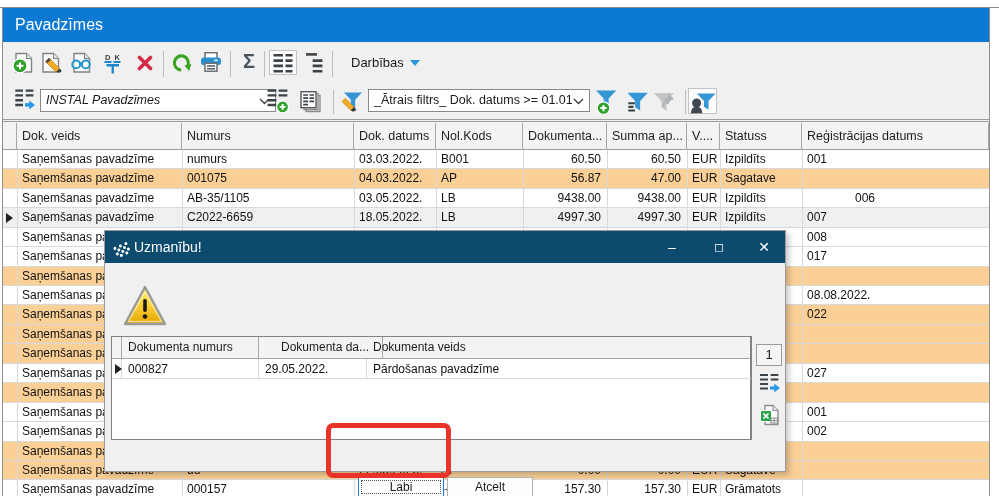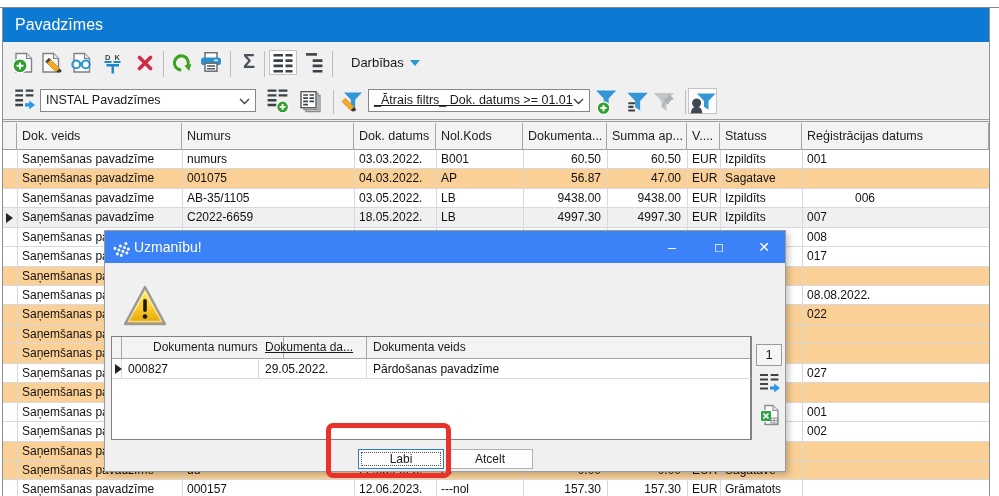--- a/index.html
+++ b/index.html
@@ -34,35 +34,35 @@
 .row .c { position:absolute; top:0; height:100%; line-height:19px; font-size:12px; color:#111;
   white-space:nowrap; }
 .row .c.r { text-align:right; }
 .vl { position:absolute; top:29px; bottom:0; width:1px; background:#d9d9d9; }
 .rsel { position:absolute; left:3px; top:5px; width:0; height:0;
   border-left:7px solid #222; border-top:5px solid transparent; border-bottom:5px solid transparent; }
 
 
 #dlg { position:absolute; left:104px; top:230px; width:682px; height:242px;
   background:#f0f0f0; border:1px solid #9b9b9b; box-shadow:3px 3px 6px rgba(0,0,0,.22); }
-#dlgtitle { position:absolute; left:0; top:0; width:100%; height:32px; background:#3b82f6;
+#dlgtitle { position:absolute; left:0; top:0; width:100%; height:32px; background:#0c4a6e;
   color:#fff; font-size:14px; line-height:32px; }
 #dlgtitle .cap { position:absolute; left:29px; top:0; }
 .wbtn { position:absolute; top:0; width:26px; height:32px; color:#fff; text-align:center;
   line-height:32px; font-size:14px; }
 #dtable { position:absolute; left:6px; top:105px; width:640px; height:104px; background:#fff;
   border:1px solid #828282; }
 #dthead { position:absolute; left:0; top:0; width:100%; height:22px; background:#f3f3f3;
   border-bottom:1px solid #a6a6a6; }
 .dhc { position:absolute; top:0; height:21px; line-height:21px; padding-left:6px; font-size:12px;
   color:#1c1c1c; border-right:1px solid #a6a6a6; overflow:hidden; white-space:nowrap; }
 .ddc { position:absolute; top:22px; height:20px; line-height:20px; padding-left:6px; font-size:12px;
   color:#111; border-right:1px solid #d9d9d9; border-bottom:1px solid #d9d9d9; white-space:nowrap; }
 .btn { position:absolute; height:20px; background:#fdfdfd; border:1px solid #b0b0b0;
-  font-size:12px; color:#1a1a1a; text-align:center; line-height:18px; }
+  font-size:12px; color:#1a1a1a; text-align:center; line-height:18px;margin-top:28px; }
 #btnlabi { border:1px solid #2d7dd2; }
 #btnlabi .focus { position:absolute; left:2px; top:2px; right:2px; bottom:2px;
   border:1px dotted #555; }
 
 #redbox { position:absolute; left:326px; top:423px; width:125px; height:55px;
   border:5px solid #e8322a; border-radius:7px; z-index:50; }
 </style></head>
 <body>
 <div id="stage">
 
@@ -126,21 +126,21 @@
       </svg></div>
 <div class="sep1" style="left:332px;"></div>
 <div class="abs" style="left:351px;top:55px;font-size:13px;color:#1a1a1a;">Darbības
   <span style="display:inline-block;margin-left:3px;width:0;height:0;border-top:6px solid #2a95d8;border-left:5px solid transparent;border-right:5px solid transparent;vertical-align:1px;"></span></div>
 
 <div class="tbtn" style="left:14px;top:88px;"><svg width="22" height="22" viewBox="0 0 22 22">
         <path d="M1.3 2.6 H9 M11.7 2.6 H19.4 M1.3 7.4 H9 M11.7 7.4 H19.4 M1.3 12.2 H9 M1.3 17 H9" stroke="#3b4348" stroke-width="2.4"></path>
         <path d="M11 16.9 H16" stroke="#2a97e8" stroke-width="3.4"></path>
         <path d="M15.2 12.4 L21 16.9 L15.2 21.4 Z" fill="#2a97e8"></path>
       </svg></div>
-<div class="combo" style="left:40px;top:89px;width:216px;">INSTAL Pavadzīmes<svg width="11" height="7" viewBox="0 0 11 7" style="position:absolute;right:5px;top:8px;">
+<div class="combo" style="left:40px;top:89px;width:236px;font-style:italic;">INSTAL Pavadzīmes<svg width="11" height="7" viewBox="0 0 11 7" style="position:absolute;right:5px;top:8px;">
         <path d="M1 1 L5.5 5.5 L10 1" fill="none" stroke="#3c3c3c" stroke-width="1.3"></path>
       </svg></div>
 <div class="tbtn" style="left:267px;top:88px;"><svg width="22" height="26" viewBox="0 0 22 26">
         <path d="M0.6 2.6 H9.4 M11.6 2.6 H20.4 M0.6 7.4 H9.4 M11.6 7.4 H20.4 M0.6 12.2 H9.4 M0.6 17 H9.4" stroke="#3b4348" stroke-width="2.4"></path>
         <circle cx="15.6" cy="18.9" r="5.9" fill="#2fa12c" stroke="#fff" stroke-width="1.2"></circle>
         <path d="M15.6 16 V21.8 M12.7 18.9 H18.5" stroke="#fff" stroke-width="1.9"></path>
       </svg></div>
 <div class="tbtn" style="left:300px;top:91px;"><svg width="22" height="22" viewBox="0 0 22 22">
         <path d="M18 4.5 H20 V20.5 H6 V19" fill="none" stroke="#8a8a8a" stroke-width="1.3"></path>
         <path d="M16.5 2.5 H18 V18.5 H4 V17.2" fill="#efefef" stroke="#8a8a8a" stroke-width="1.3"></path>
@@ -148,21 +148,21 @@
         <path d="M3.2 4 H8 M9.5 4 H14 M3.2 7.2 H8 M9.5 7.2 H14 M3.2 10.4 H8 M9.5 10.4 H14 M3.2 13.6 H8" stroke="#3b4348" stroke-width="1.7"></path>
       </svg></div>
 <div class="sep2" style="left:333px;"></div>
 <div class="tbtn" style="left:340px;top:90px;"><svg width="24" height="22" viewBox="0 0 24 22">
         <g transform="translate(4,2.5) scale(1.0)">
           <path d="M0 0 H18 L11.2 7.2 V15.8 L6.8 12.8 V7.2 Z" fill="#3596d6"></path>
         </g>
         <path d="M2 11.5 L5.3 8.2 L14 16.9 L10.7 20.2 Z" fill="#f3aa26" stroke="#c8860f" stroke-width="0.7"></path>
         <path d="M10.7 20.2 L14 16.9 L16.3 19.6 Q15 21.9 12.6 21.4 Z" fill="#3b3b3b"></path>
       </svg></div>
-<div class="combo" style="left:368px;top:89px;width:222px;text-decoration:underline;">_Ātrais filtrs_ Dok. datums &gt;= 01.01<svg width="11" height="7" viewBox="0 0 11 7" style="position:absolute;right:5px;top:8px;">
+<div class="combo" style="left:368px;top:89px;width:222px;">_Ātrais filtrs_ Dok. datums &gt;= 01.01<svg width="11" height="7" viewBox="0 0 11 7" style="position:absolute;right:5px;top:8px;">
         <path d="M1 1 L5.5 5.5 L10 1" fill="none" stroke="#3c3c3c" stroke-width="1.3"></path>
       </svg></div>
 <div class="tbtn" style="left:595px;top:89px;"><svg width="24" height="26" viewBox="0 0 24 26">
         <g transform="translate(1,1.5) scale(1.1277777777777778)">
           <path d="M0 0 H18 L11.2 7.2 V15.8 L6.8 12.8 V7.2 Z" fill="#3596d6"></path>
         </g>
         <circle cx="8.5" cy="19.1" r="6.3" fill="#2fa12c" stroke="#fff" stroke-width="1.2"></circle>
         <path d="M8.5 16 V22.2 M5.4 19.1 H11.6" stroke="#fff" stroke-width="2"></path>
       </svg></div>
 <div class="tbtn" style="left:627px;top:91px;"><svg width="22" height="22" viewBox="0 0 22 22">
@@ -352,22 +352,22 @@
 </linearGradient>
           </defs>
 <path d="M23 3 L43 40 H3 Z" fill="url(#g1)" stroke="#9a9a9a" stroke-width="2.4" stroke-linejoin="round"></path>
 <path d="M23 8 L39.5 37.5 H6.5 Z" fill="none" stroke="rgba(255,255,255,.55)" stroke-width="1.4" stroke-linejoin="round"></path>
 <rect x="21.2" y="15" width="3.6" height="13" rx="1.8" fill="#1a1a1a"></rect>
 <circle cx="23" cy="32.5" r="2.3" fill="#1a1a1a"></circle>
         </svg></div>
   <div id="dtable">
     <div id="dthead">
       <div class="dhc" style="left:0;width:10px;"></div>
-      <div class="dhc" style="left:10px;width:137px;margin-left:25px;">Dokumenta numurs</div>
-      <div class="dhc" style="left:147px;width:108px;text-decoration:underline;">Dokumenta da...</div>
+      <div class="dhc" style="left:10px;width:137px;">Dokumenta numurs</div>
+      <div class="dhc" style="left:163px;width:108px;">Dokumenta da...</div>
       <div class="dhc" style="left:255px;width:384px;border-right:none;">Dokumenta veids</div>
     </div>
     <div class="ddc" style="left:0;width:10px;">
           <span style="position:absolute;left:3px;top:5px;width:0;height:0;border-left:7px solid #222;border-top:5px solid transparent;border-bottom:5px solid transparent;"></span>
         </div>
     <div class="ddc" style="left:10px;width:137px;">000827</div>
     <div class="ddc" style="left:147px;width:108px;">29.05.2022.</div>
     <div class="ddc" style="left:255px;width:384px;border-right:none;">Pārdošanas pavadzīme</div>
   </div>
   <div class="abs" style="left:646px;top:105px;width:1px;height:104px;background:#828282;"></div>

